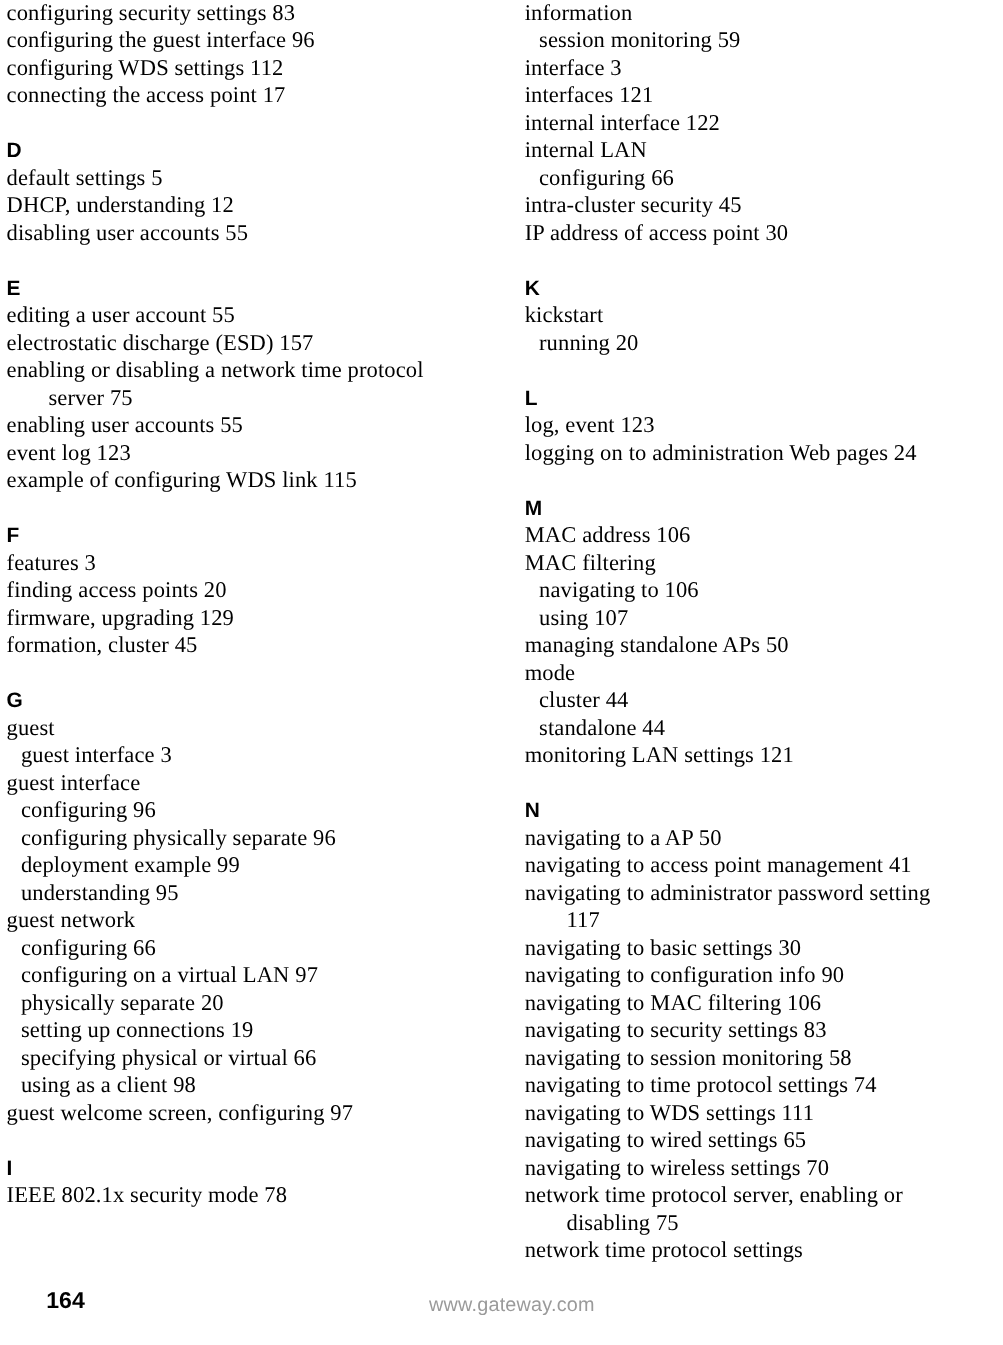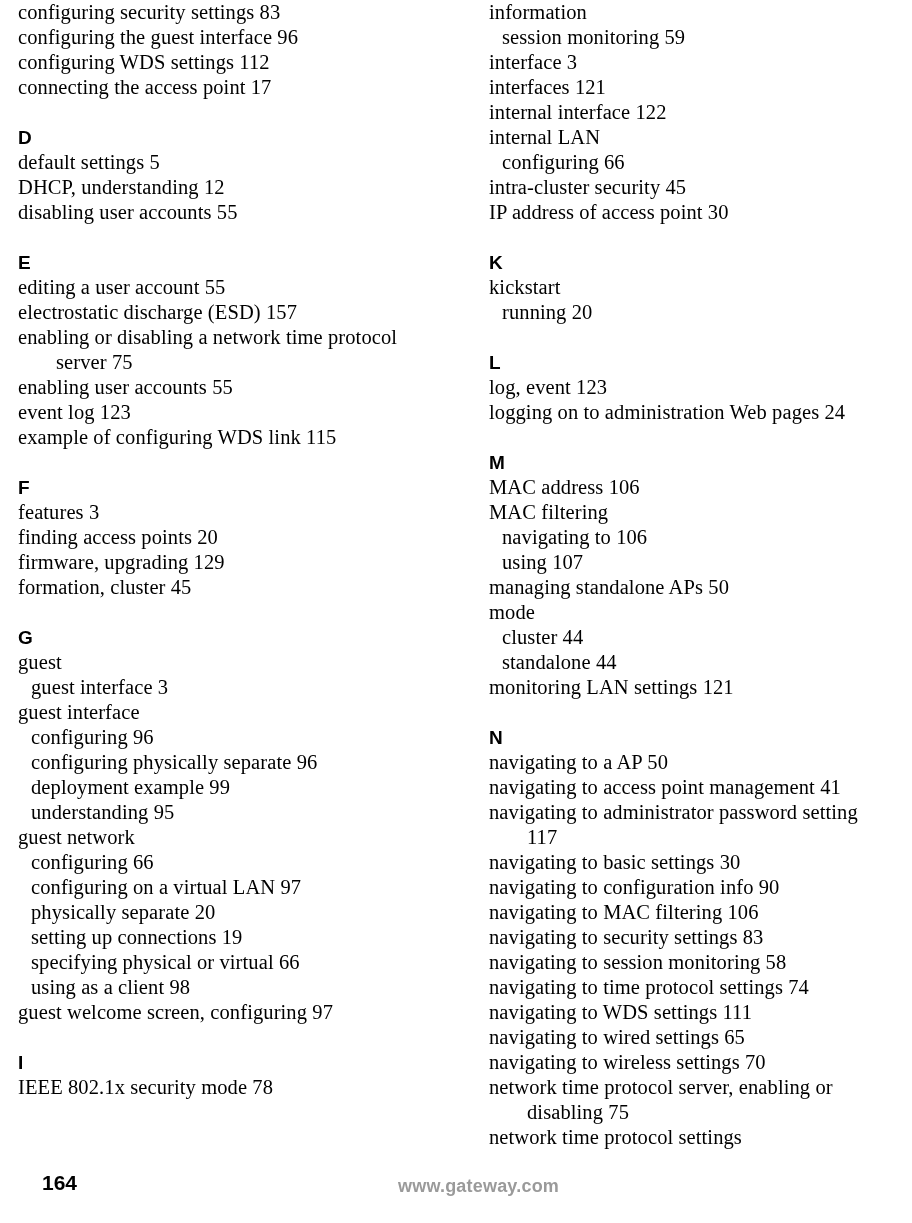--- a/index.html
+++ b/index.html
@@ -12,21 +12,21 @@
     position: relative;
     width: 912px;
     height: 1223px;
     background: #ffffff;
     overflow: hidden;
     font-family: "Liberation Serif", "DejaVu Serif", serif;
     color: #000000;
   }
   .columns {
     position: absolute;
-    left: 16px;
+    left: 4px;
     top: 0;
     width: 806px;
     height: 1160px;
   }
   .column {
     position: absolute;
     top: 0;
   }
   .column-left  { left: 2px;   width: 452px; }
   .column-right { left: 473px; width: 439px; }
@@ -69,24 +69,24 @@
     top: 8px;
     font-family: "Liberation Sans", "DejaVu Sans", sans-serif;
     font-weight: bold;
     font-size: 21px;
     line-height: 24px;
     color: #000000;
     margin-left: 40px;
   }
   .site-url {
     position: absolute;
-    left: 398px;
+    left: 390px;
     top: 11px;
     font-family: "Liberation Sans", "DejaVu Sans", sans-serif;
-    font-weight: bold;
+    font-weight: normal;
     font-size: 18px;
     line-height: 24px;
     color: #9a9a9a;
     letter-spacing: 0.2px;
   }
 </style>
 </head>
 <body>
 
 <div class="page">

